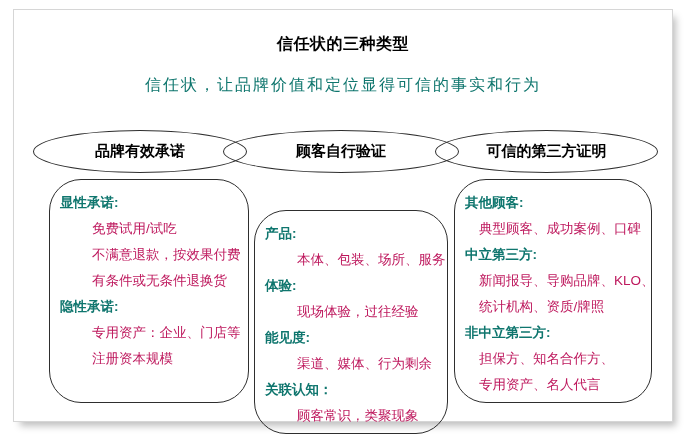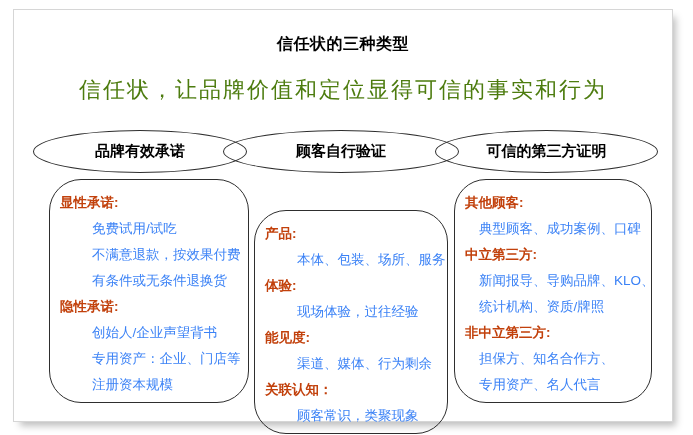--- a/index.html
+++ b/index.html
@@ -27,24 +27,24 @@
     font-size: 16px;
     font-weight: 700;
     letter-spacing: 0.5px;
     color: #000000;
   }
   .subtitle {
     position: absolute;
     left: 0; top: 65px; width: 100%;
     text-align: center;
     font-family: "Liberation Serif", serif;
-    font-size: 22px;
+    font-size: 16px;
     font-weight: 400;
     letter-spacing: 2px;
-    color: #4d7c0f;
+    color: #0f766e;
   }
   .ellipse {
     position: absolute;
     top: 120px; height: 43px;
     border: 1.4px solid #2e2e2e;
     border-radius: 50%;
     background: transparent;
     display: flex; align-items: center; justify-content: center;
     box-sizing: border-box;
   }
@@ -69,23 +69,23 @@
     overflow: hidden;
   }
   .b1 { left: 35px;  width: 200px; }
   .b2 { left: 240px; width: 194px; margin-top: 31px; }
   .b3 { left: 440px; width: 198px; }
   .ln {
     height: 26px;
     line-height: 26px;
     font-size: 13.5px;
     white-space: nowrap;
-    color: #3b82f6;
+    color: #be185d;
   }
-  .ln.h { font-weight: 700; padding-left: 10px; color: #c2410c; }
+  .ln.h { font-weight: 700; padding-left: 10px; color: #0f766e; }
   .b1 .ln.i, .b2 .ln.i { padding-left: 42px; }
   .b3 .ln.i { padding-left: 24px; }
 </style>
 </head>
 <body>
 
 <div class="stage">
   <div class="card">
 
     <div class="title">信任状的三种类型</div>
@@ -100,21 +100,20 @@
     <div class="ellipse e3">
       <span>可信的第三方证明</span>
     </div>
 
     <div class="box b1">
       <div class="ln h">显性承诺:</div>
       <div class="ln i">免费试用/试吃</div>
       <div class="ln i">不满意退款，按效果付费</div>
       <div class="ln i">有条件或无条件退换货</div>
       <div class="ln h">隐性承诺:</div>
-      <div class="ln i">创始人/企业声望背书</div>
       <div class="ln i">专用资产：企业、门店等</div>
       <div class="ln i">注册资本规模</div>
     </div>
 
     <div class="box b2">
       <div class="ln h">产品:</div>
       <div class="ln i">本体、包装、场所、服务</div>
       <div class="ln h">体验:</div>
       <div class="ln i">现场体验，过往经验</div>
       <div class="ln h">能见度:</div>

